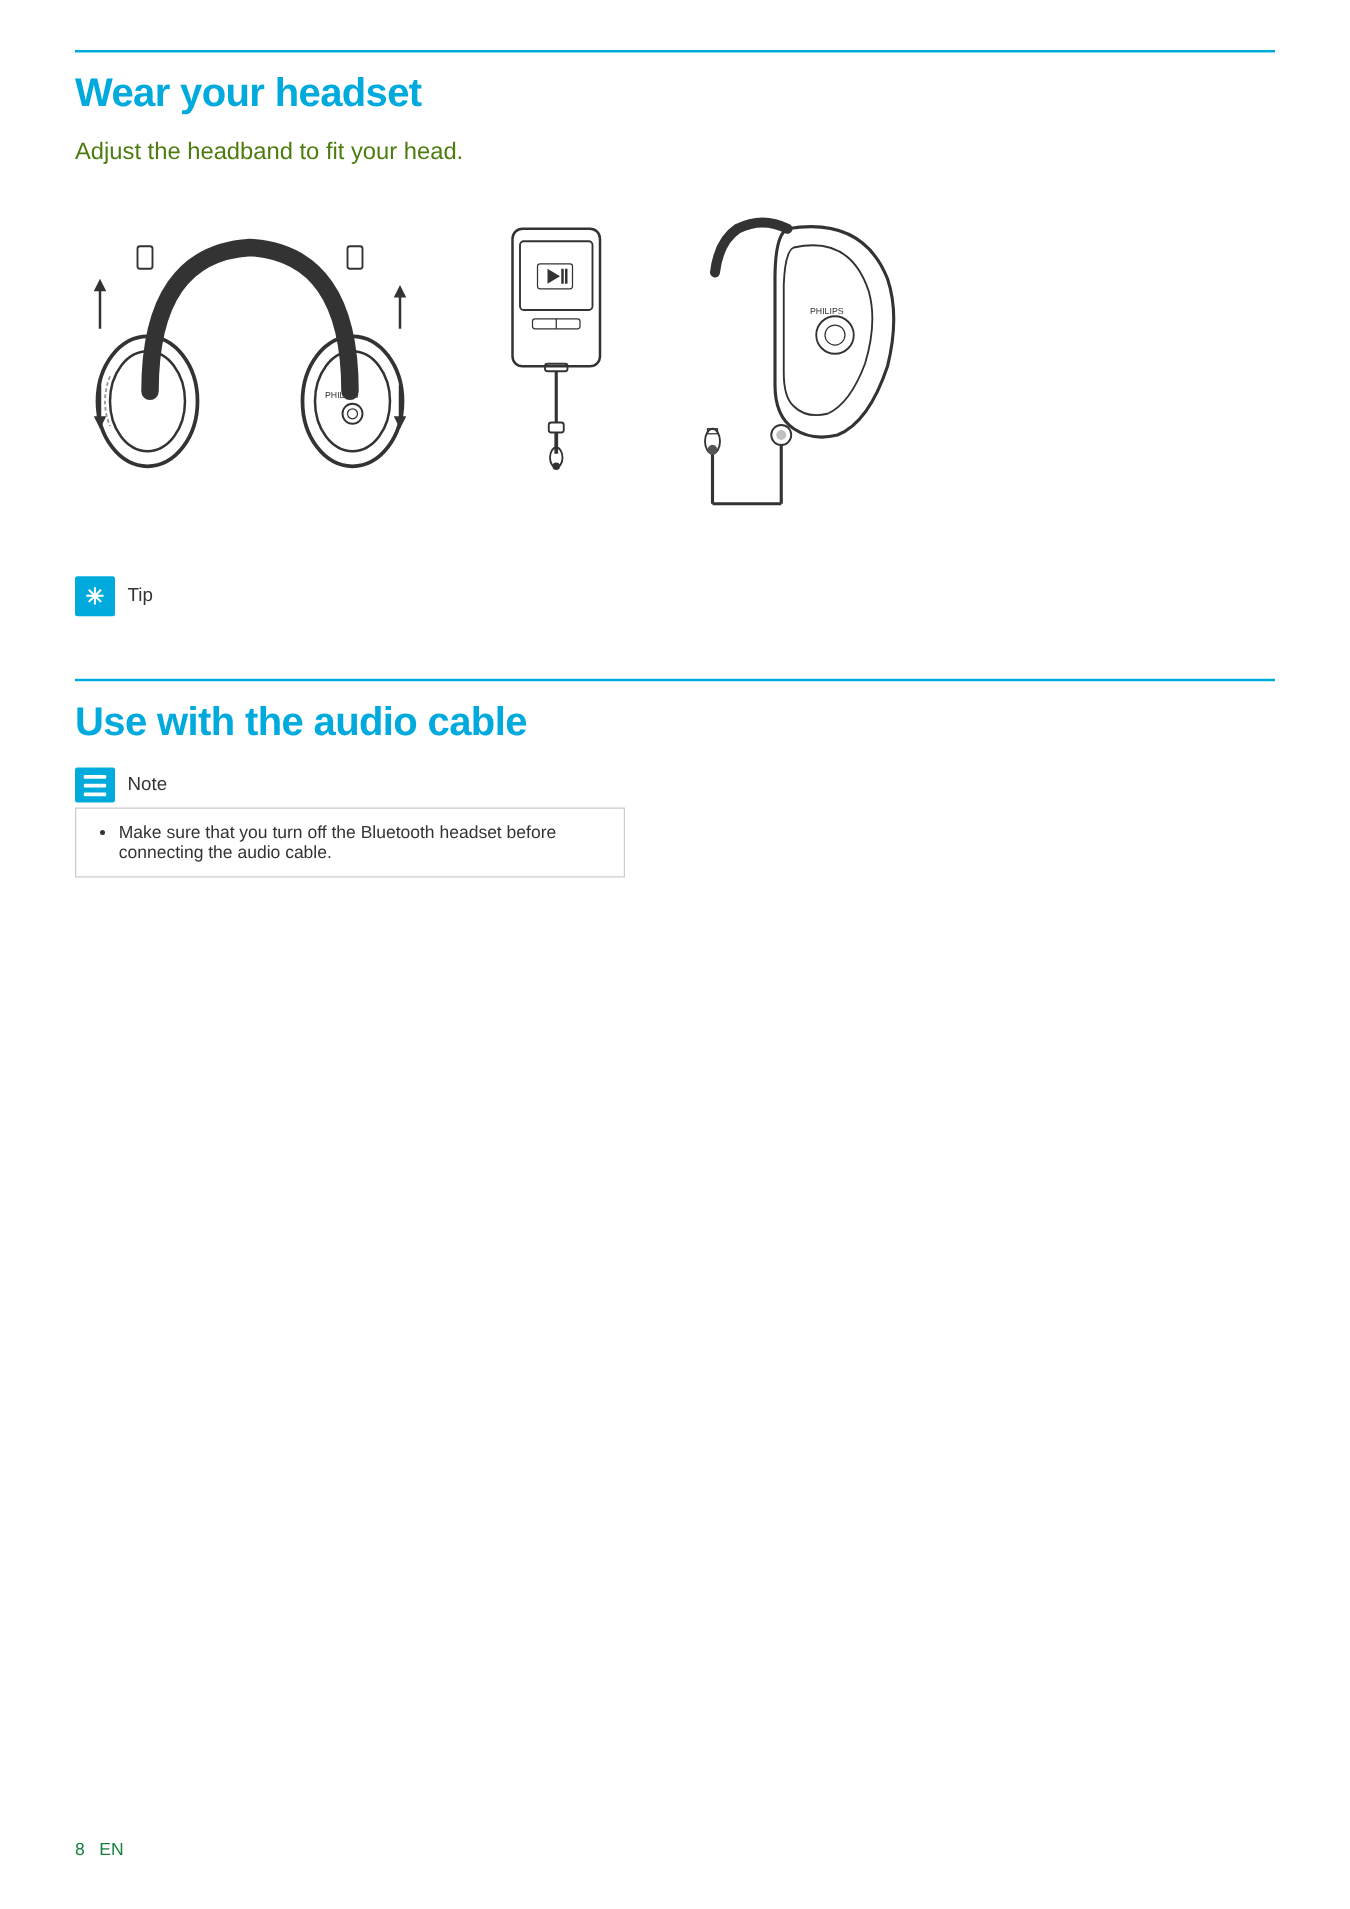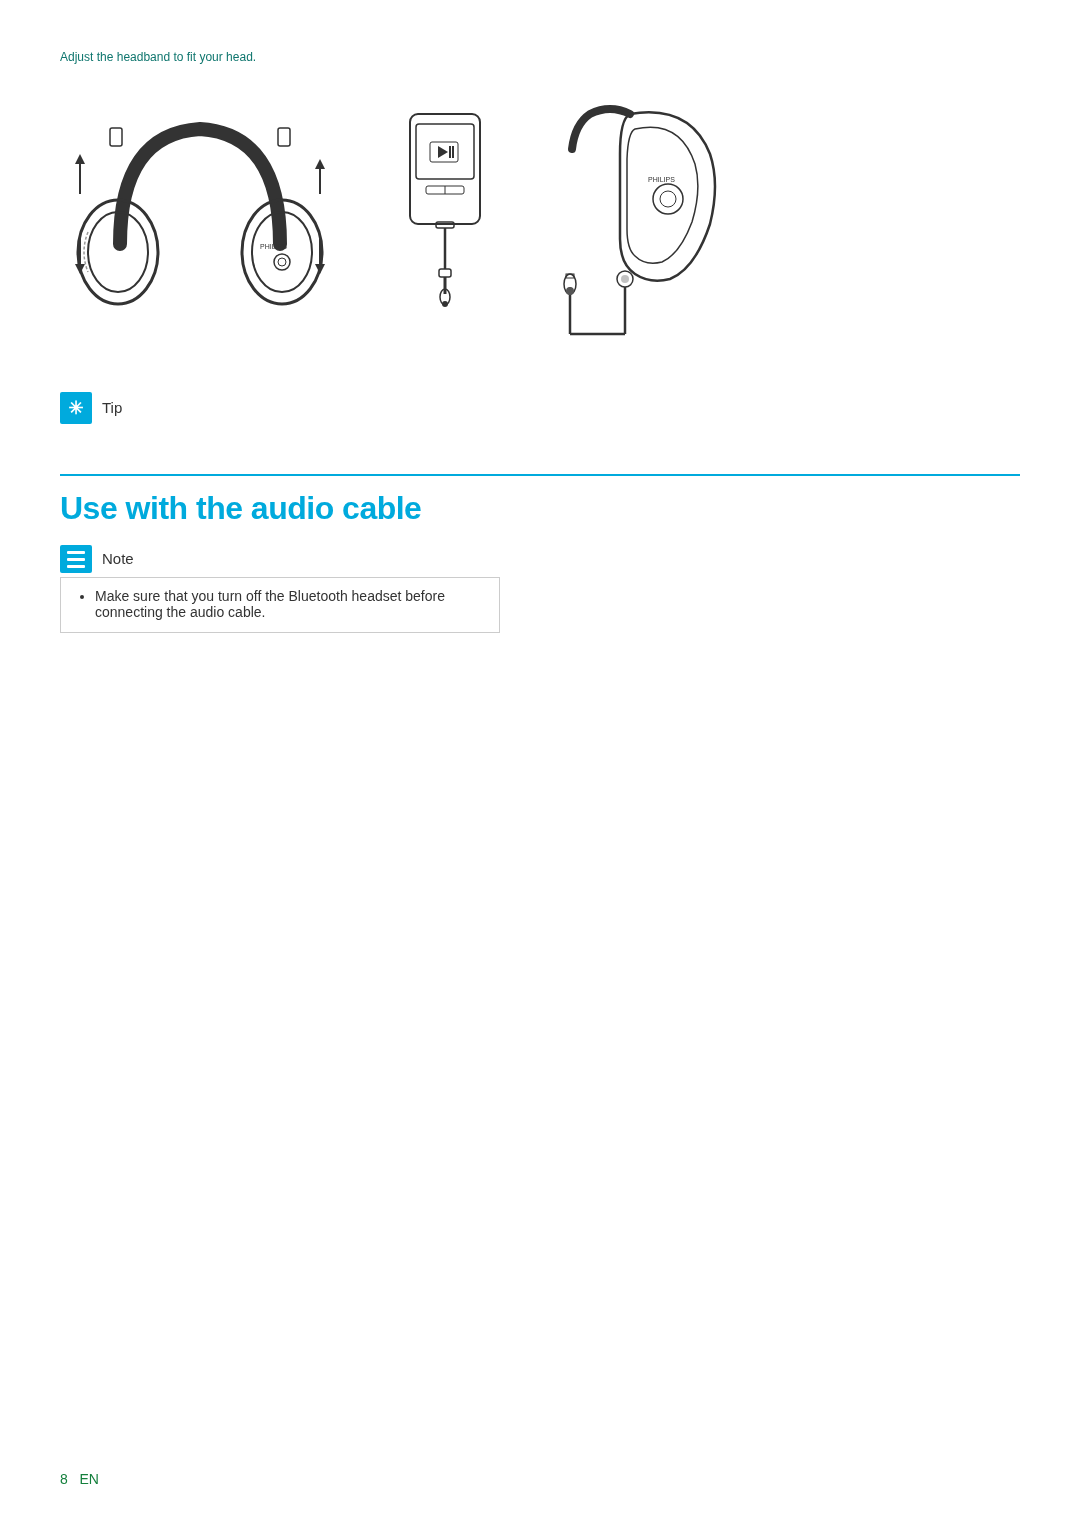--- a/index.html
+++ b/index.html
@@ -19,22 +19,22 @@
       padding-top: 14px;
       margin-bottom: 18px;
     }
     .section-title {
       color: #00aadd;
       font-size: 32px;
       font-weight: bold;
       letter-spacing: -0.5px;
     }
     .section-subtitle {
-      font-size: 12px;
-      color: #0f766e;
+      font-size: 19px;
+      color: #4d7c0f;
       margin-top: 10px;
       margin-bottom: 20px;
     }
 
     
     .wear-section {
       margin-bottom: 40px;
     }
     .wear-illustrations {
       display: flex;
@@ -186,20 +186,23 @@
 
     
     svg text {
       font-family: Arial, sans-serif;
     }
   </style>
 </head>
 <body>
 
 <div class="wear-section">
+  <div class="section-header">
+    <h1 class="section-title">Wear your headset</h1>
+  </div>
   <p class="section-subtitle">Adjust the headband to fit your head.</p>
 
   <div class="wear-illustrations">
 
     <div class="headset-main-illustration">
       <svg width="280" height="280" viewBox="0 0 280 280" xmlns="http://www.w3.org/2000/svg">
 
         <path d="M60 160 Q60 50 140 45 Q220 50 220 160" fill="none" stroke="#333" stroke-width="14" stroke-linecap="round"></path>
 
         <ellipse cx="58" cy="168" rx="40" ry="52" fill="none" stroke="#333" stroke-width="3"></ellipse>

